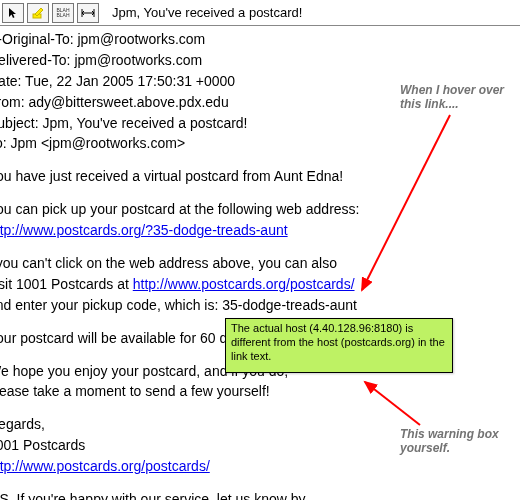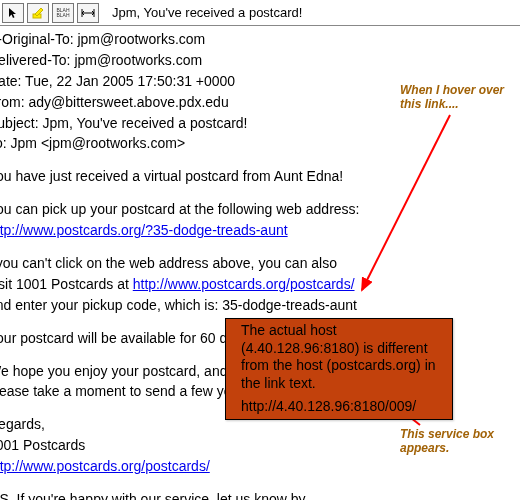--- a/index.html
+++ b/index.html
@@ -46,32 +46,32 @@
     margin-left: -12px;
     font-size: 14px;
     line-height: 1.35;
     position: relative;
   }
   .content p { margin: 0 0 2px 0; white-space: nowrap; }
   .content .gap { margin-top: 14px; }
   a { color: #0000EE; text-decoration: underline; }
   .tooltip {
     position: absolute;
-    background: #c2410c;
+    background: #bef264;
     border: 1px solid #000;
-    font-size: 14px;
-    padding: 3px 15px;
+    font-size: 11px;
+    padding: 3px 5px;
     line-height: 1.25;
     width: 228px;
     box-shadow: 1px 1px 2px rgba(0,0,0,0.2);
     z-index: 5;
   }
   .annotation {
     position: absolute;
-    color: #a16207;
+    color: #737373;
     font-style: italic;
     font-weight: bold;
     font-size: 12px;
     line-height: 1.2;
     z-index: 6;
   }
   .arrow { position: absolute; z-index: 4; }
   .blah { font-size:5px; line-height:5px; text-align:center; color:#333; }
 </style>
 </head>
@@ -129,25 +129,24 @@
   <p class="gap">Regards,</p>
   <p>1001 Postcards</p>
   <p><a href="#">http://www.postcards.org/postcards/</a></p>
 
   <p class="gap">P.S. If you're happy with our service, let us know by</p>
 </div>
 
 <div class="tooltip" style="left:225px; top:318px;">
   <div>The actual host (4.40.128.96:8180) is different from the host (postcards.org) in the link text.</div>
   <div style="height:6px"></div>
-  <div>http://4.40.128.96:8180/009/</div>
 </div>
 
 <div class="annotation" style="left:400px; top:83px; width:110px;">When I hover over this link....</div>
-<div class="annotation" style="left:400px; top:427px; width:110px;">This service box appears.</div>
+<div class="annotation" style="left:400px; top:427px; width:110px;">This warning box yourself.</div>
 
 <svg class="arrow" style="left:0;top:0;" width="520" height="500">
   <defs>
     <marker id="ah" markerWidth="8" markerHeight="8" refX="6" refY="3" orient="auto">
       <path d="M0,0 L7,3 L0,6 Z" fill="#ff0000"></path>
     </marker>
   </defs>
   <line x1="450" y1="115" x2="362" y2="290" stroke="#ff0000" stroke-width="2" marker-end="url(#ah)"></line>
   <line x1="420" y1="425" x2="365" y2="382" stroke="#ff0000" stroke-width="2" marker-end="url(#ah)"></line>
 </svg>

